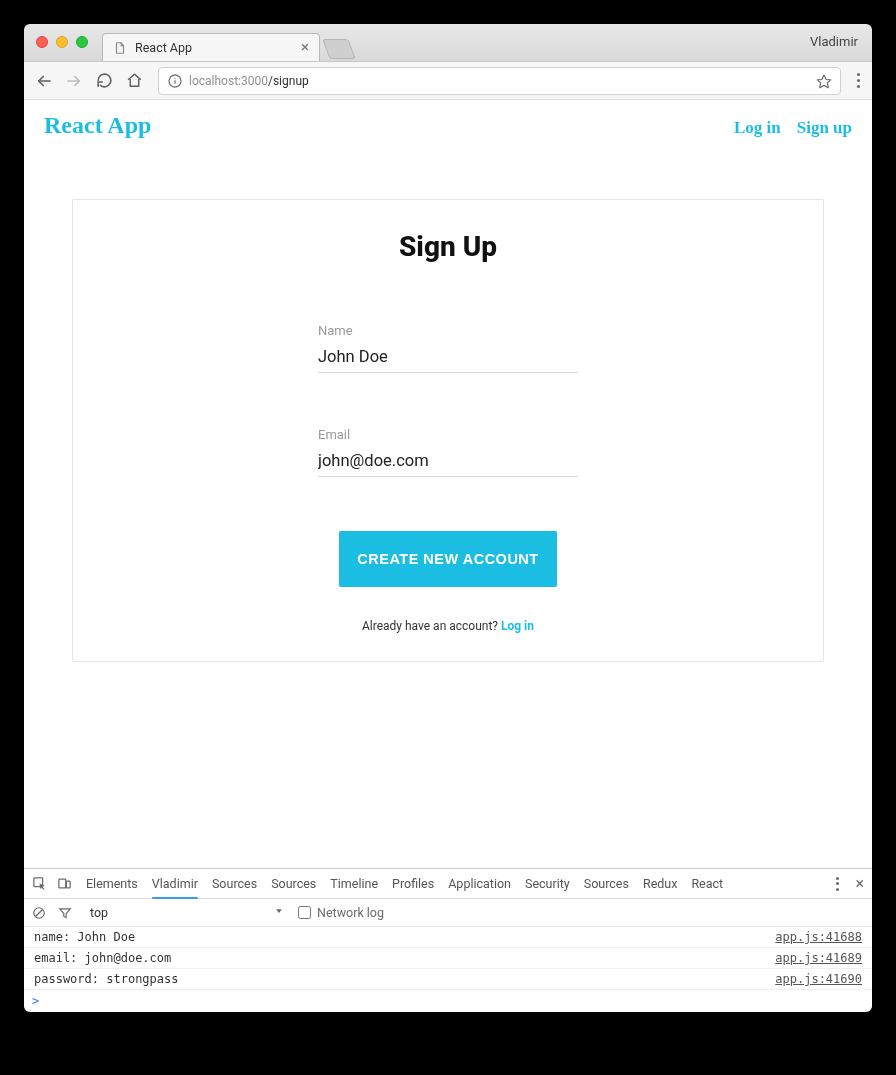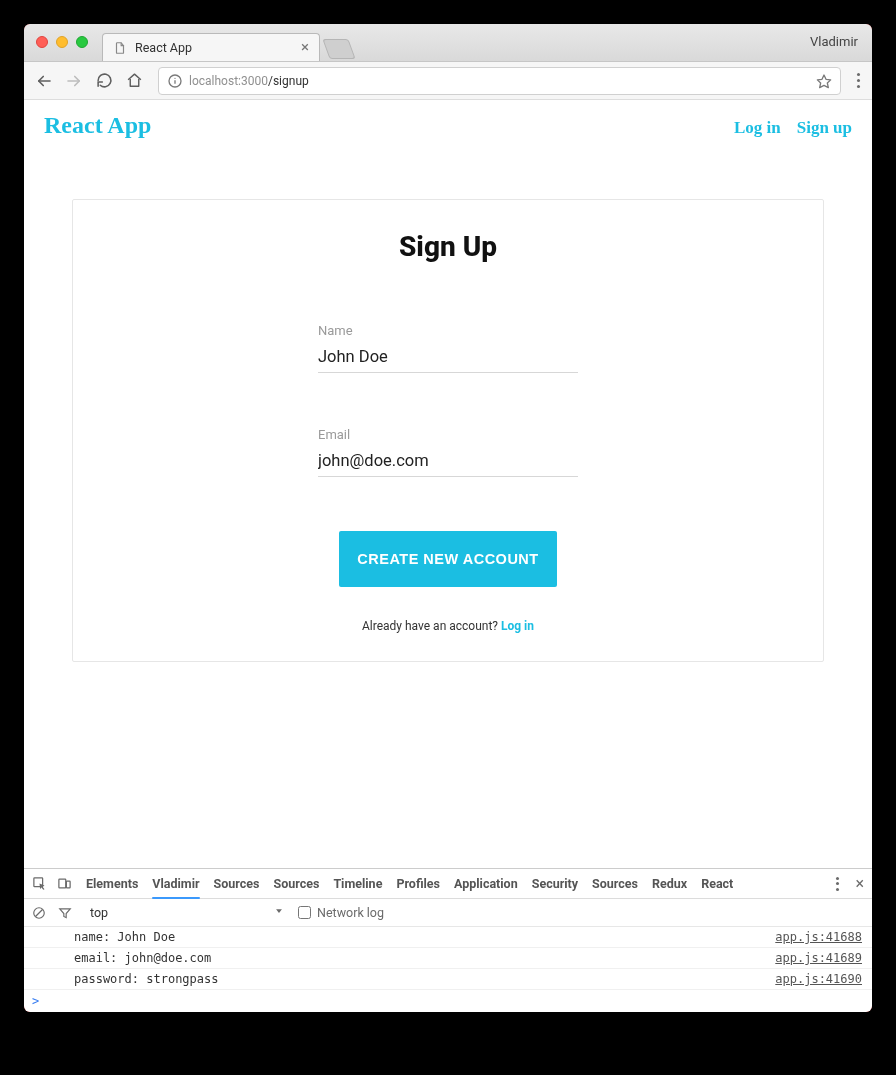--- a/index.html
+++ b/index.html
@@ -75,34 +75,34 @@
     padding:20px 18px; font-size:14.5px; border-radius:2px; cursor:pointer;
   }
   .alt-line { text-align:center; margin-top:32px; font-size:12px; color:#333;}
   .alt-line a { color:#1bbee2; font-weight:700; text-decoration:none; cursor:pointer;}
 
   
   .devtools { border-top:1px solid #ccc; background:#fff; font-size:12.5px; color:#333;}
   .dt-tabs { display:flex; align-items:center; height:30px; border-bottom:1px solid #dcdcdc; padding:0 8px; gap:14px;}
   .dt-left-icons { display:flex; gap:10px; color:#6b6b6b;}
   .dt-left-icons svg { width:15px; height:15px; }
-  .dt-tab { color:#555; cursor:pointer;font-weight:bold; }
+  .dt-tab { color:#555; cursor:pointer; }
   .dt-tabs .spacer { flex:1; }
   .dt-close-icons { display:flex; gap:12px; color:#6b6b6b; align-items:center;}
   .dt-tab-wrap{position:relative; padding:7px 0;}
   .dt-tab-wrap.active{color:#222;}
   .dt-tab-wrap.active::after{content:"";position:absolute;left:0;right:0;bottom:-1px;height:2px;background:#3b99fc;border-radius:1px;}
 
   .dt-filter { display:flex; align-items:center; height:28px; border-bottom:1px solid #e7e7e7; padding:0 8px; gap:12px; color:#6b6b6b;}
   .dt-filter .context { color:#333; flex:0 0 auto; margin-left:6px;text-align:center;}
   .dt-filter input[type=checkbox]{margin:0;}
 
   .dt-log { font-family: Menlo, Consolas, monospace; font-size:12px; }
   .dt-row { display:flex; padding:3px 10px; border-bottom:1px solid #f0f0f0;}
-  .dt-row .msg { flex:1; color:#333;margin-left:40px;}
+  .dt-row .msg { flex:1; color:#333;}
   .dt-row .src { color:#555; text-decoration:underline; cursor:pointer;}
   .dt-prompt { padding:4px 8px; color:#367cf1; font-family: Menlo, monospace; font-size:12px;}
 
   svg { display:block; }
   .dt-filter-area{position:relative;}
   .caret-center{position:absolute;left:250px;top:7px;}
   .preserve-center{position:absolute;left:274px;top:6px;display:flex;align-items:center;gap:6px;}
 </style>
 </head>
 <body>

